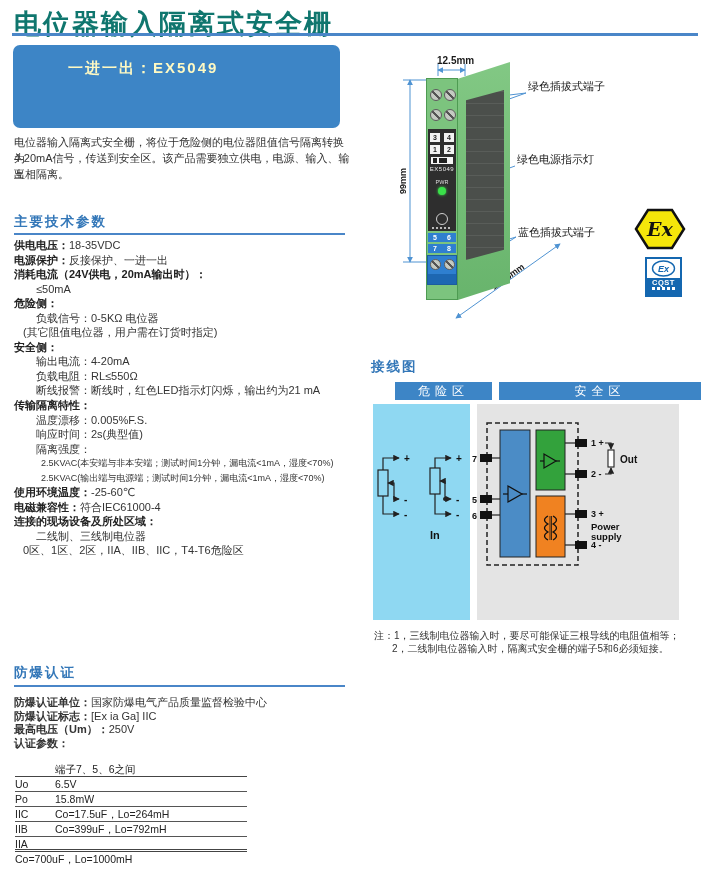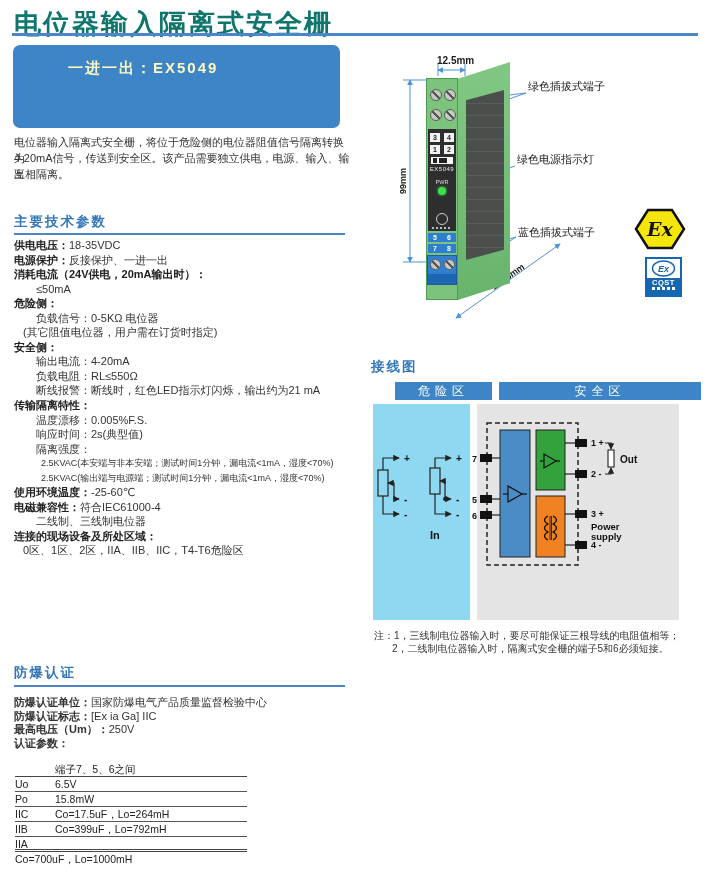--- a/index.html
+++ b/index.html
@@ -114,22 +114,22 @@
     <div class="spec-line i1"><b></b><span>负载电阻：RL≤550Ω</span></div>
     <div class="spec-line i1"><b></b><span>断线报警：断线时，红色LED指示灯闪烁，输出约为21 mA</span></div>
     <div class="spec-line"><b>传输隔离特性：</b><span></span></div>
     <div class="spec-line i1"><b></b><span>温度漂移：0.005%F.S.</span></div>
     <div class="spec-line i1"><b></b><span>响应时间：2s(典型值)</span></div>
     <div class="spec-line i1"><b></b><span>隔离强度：</span></div>
     <div class="spec-line i2"><b></b><span>2.5KVAC(本安端与非本安端；测试时间1分钟，漏电流&lt;1mA，湿度&lt;70%)</span></div>
     <div class="spec-line i2"><b></b><span>2.5KVAC(输出端与电源端；测试时间1分钟，漏电流&lt;1mA，湿度&lt;70%)</span></div>
     <div class="spec-line"><b>使用环境温度：</b><span>-25-60℃</span></div>
     <div class="spec-line"><b>电磁兼容性：</b><span>符合IEC61000-4</span></div>
+    <div class="spec-line"><b>连接的现场设备及所处区域：</b><span></span></div>
     <div class="spec-line i1"><b></b><span>二线制、三线制电位器</span></div>
-    <div class="spec-line"><b>连接的现场设备及所处区域：</b><span></span></div>
     <div class="spec-line ip"><b></b><span>0区、1区、2区，IIA、IIB、IIC，T4-T6危险区</span></div>
   </div>
 
   <div class="figure">
     <svg class="fig-svg" viewBox="0 0 300 300">
       <defs>
         <marker id="barr" viewBox="0 0 8 8" refX="7" refY="4" markerWidth="6" markerHeight="6" orient="auto-start-reverse">
           <path d="M0,0L8,4L0,8z" fill="#4f93d2"></path>
         </marker>
       </defs>

